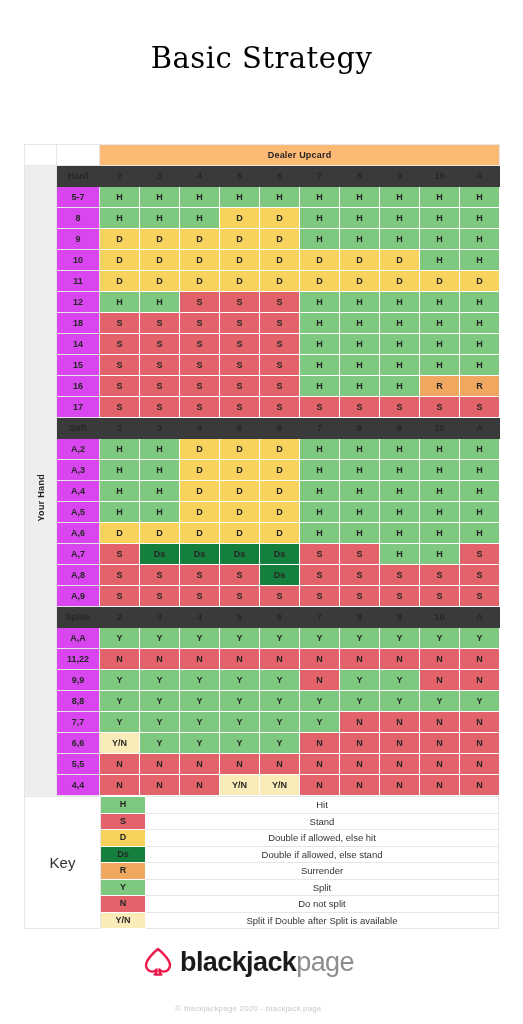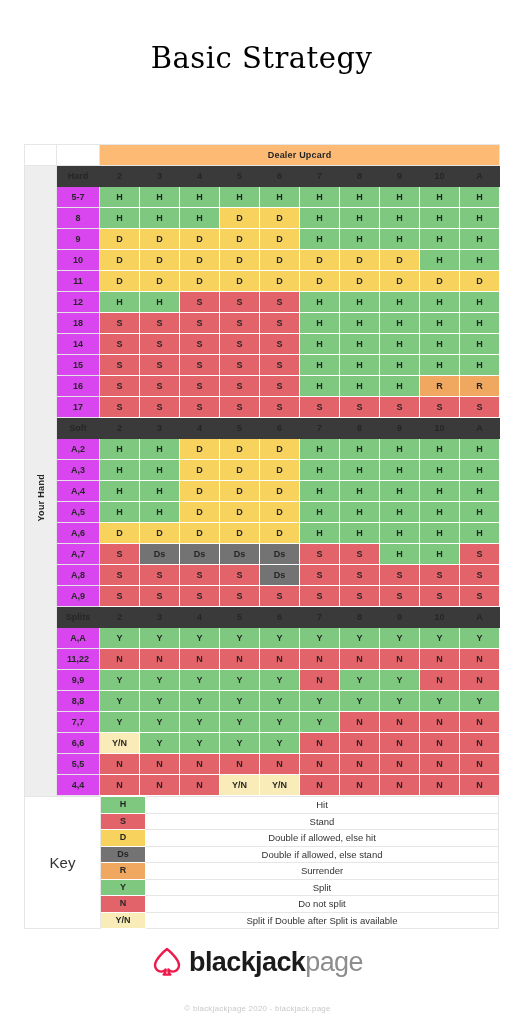--- a/index.html
+++ b/index.html
@@ -85,21 +85,21 @@
     color:#3a3a3a;
     font-weight:normal;
     font-size:9.5px;
     margin-top:44px;
   }
 
   
   .a-H,.a-Y{background:#7ec97f;}
   .a-S,.a-N{background:#e2636a;}
   .a-D{background:#f7d35e;}
-  .a-Ds{background:#737373;}
+  .a-Ds{background:#15803d;}
   .a-R{background:#f0a860;}
   .a-YN{background:#faecb9;}
 
   
   .keytbl{
     position:absolute;
     left:24px;top:796px;
     width:475px;
     border-collapse:collapse;
     table-layout:fixed;
@@ -129,21 +129,21 @@
     padding-left:7px;
     color:#333;
     font-size:9.5px;
     font-weight:normal;
     text-align:center;
   }
 
   
   .footer{
     position:absolute;
-    left:17px;top:946px;width:481px;
+    left:8px;top:946px;width:481px;
     text-align:center;
   }
   .logo{
     display:inline-flex;
     align-items:center;
     justify-content:center;
     gap:7px;
   }
   .logo svg{display:block;}
   .logo-text{

